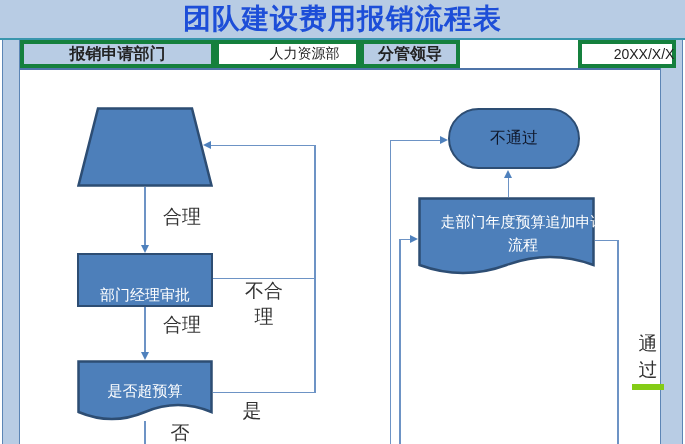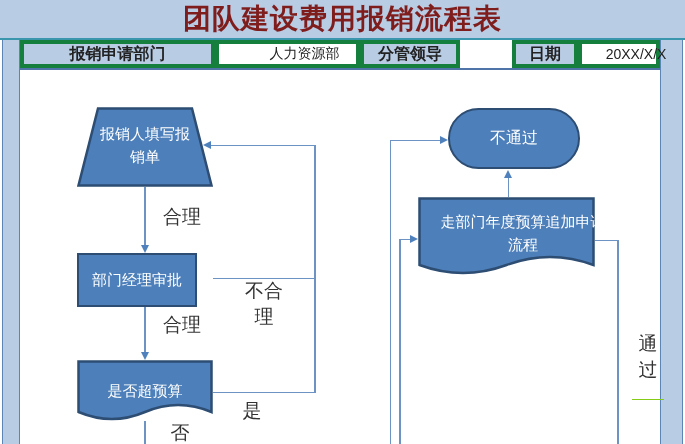--- a/index.html
+++ b/index.html
@@ -3,21 +3,21 @@
 <meta charset="utf-8">
 <style>
   * { margin:0; padding:0; box-sizing:border-box; }
   html,body { background:#fff; }
   body { font-family:"Liberation Sans","DejaVu Sans",sans-serif; }
   #screen { position:relative; width:685px; height:444px; background:#fff; overflow:hidden; }
 
   
   .title-band { position:absolute; left:0; top:0; width:685px; height:38px;
     background:#b8cce4; display:flex; align-items:center; justify-content:center; }
-  .title-band .t { font-size:28px; font-weight:bold; color:#7f1d1d; letter-spacing:1px; }
+  .title-band .t { font-size:28px; font-weight:bold; color:#1d4ed8; letter-spacing:1px; }
   .teal-line { position:absolute; left:0; top:38px; width:685px; height:2px; background:#3a96ad; }
 
   .side-strip { position:absolute; top:40px; height:404px; background:#b8cce4;
     border-left:1px solid #5c85b5; border-right:1px solid #5c85b5; }
   .strip-left  { left:2px;  width:18px; }
   .strip-right { left:660px; width:23px; }
 
   
   .hcell { position:absolute; top:40px; height:28px; display:flex; align-items:center;
     justify-content:center; border:4px solid #15803d; color:#222; }
@@ -26,51 +26,50 @@
   .hdr-bottom { position:absolute; left:20px; top:68px; width:640px; height:2px; background:#4f74a8; }
 
   
   .node { position:absolute; }
   .node .txt { position:absolute; left:0; right:0; color:#fff; font-size:15px;
     text-align:center; line-height:1.55; }
   .node svg { position:absolute; left:0; top:0; }
   .rect-node { background:#4d7fba; border:2.5px solid #2d4d73;
     display:flex; align-items:center; justify-content:center; color:#fff; font-size:15px; }
   .stadium { background:#4d7fba; border:2.5px solid #2d4d73; border-radius:30.5px;
-    display:flex; align-items:center; justify-content:center; color:#ffffff; font-size:16px; }
+    display:flex; align-items:center; justify-content:center; color:#0f172a; font-size:16px; }
 
   
   .line { position:absolute; background:#6d93c5; }
   .arr { position:absolute; width:0; height:0; }
   .arr-down  { border-left:4.5px solid transparent; border-right:4.5px solid transparent; border-top:8px solid #4f81bd; }
   .arr-up    { border-left:4.5px solid transparent; border-right:4.5px solid transparent; border-bottom:8px solid #4f81bd; }
   .arr-left  { border-top:4.5px solid transparent; border-bottom:4.5px solid transparent; border-right:8px solid #4f81bd; }
   .arr-right { border-top:4.5px solid transparent; border-bottom:4.5px solid transparent; border-left:8px solid #4f81bd; }
 
   .elabel { position:absolute; font-size:19px; color:#333; text-align:center; }
-  .elabel.u { border-bottom:1px solid #84cc16; padding-bottom:16px; }
+  .elabel.u { border-bottom:6px solid #84cc16; padding-bottom:1px; }
 </style>
 </head>
 <body>
 
 <div id="screen">
 
   <div class="title-band">
     <div class="t">团队建设费用报销流程表</div>
   </div>
   <div class="teal-line"></div>
 
   <div class="side-strip strip-left"></div>
   <div class="side-strip strip-right"></div>
 
   <div class="hcell blue" style="left:20px;  width:195px;">报销申请部门</div>
   <div class="hcell white" style="left:215px; width:145px;">人力资源部</div>
   <div class="hcell blue" style="left:360px; width:100px;">分管领导</div>
-  <div class="hcell blue" style="left:512px; width:66px;">日期</div>
-  <div class="hcell white" style="left:578px; width:82px;">20XX/X/X</div>
+  <div class="hcell white" style="left:578px; width:98px;">20XX/X/X</div>
   <div class="hdr-bottom"></div>
 
   <div class="line" style="left:144.25px; top:187px;   width:1.5px;  height:60px;"></div>
   <div class="line" style="left:144.25px; top:307px;   width:1.5px;  height:47px;"></div>
   <div class="line" style="left:144.25px; top:421px;   width:1.5px;  height:23px;"></div>
   <div class="line" style="left:213px;    top:277.5px; width:102px;  height:1.5px;"></div>
   <div class="line" style="left:213px;    top:391.5px; width:102px;  height:1.5px;"></div>
   <div class="line" style="left:314px;    top:145px;   width:1.5px;  height:248px;"></div>
   <div class="line" style="left:211px;    top:144.5px; width:104px;  height:1.5px;"></div>
   <div class="line" style="left:389.5px;  top:139.5px; width:1.5px;  height:305px;"></div>
@@ -85,24 +84,23 @@
   <div class="arr arr-down" style="left:140.5px; top:352px;"></div>
   <div class="arr arr-left" style="left:203px;   top:140.5px;"></div>
   <div class="arr arr-right" style="left:440px;   top:135.5px;"></div>
   <div class="arr arr-right" style="left:410px;   top:234.5px;"></div>
   <div class="arr arr-up" style="left:503.5px; top:170px;"></div>
 
   <div class="node" style="left:77px; top:107px; width:136px; height:80px;">
     <svg width="136" height="80" viewBox="0 0 136 80">
       <polygon points="21,1.5 115,1.5 134.5,78.5 1.5,78.5" fill="#4d7fba" stroke="#2d4d73" stroke-width="2.5"></polygon>
     </svg>
-    <div class="txt" style="top:15px;"><span style="display:inline-block;width:100px;">报销人填写报销单</span></div>
   </div>
 
-  <div class="node rect-node" style="left:77px; top:253px; width:120px; height:54px;">
+  <div class="node rect-node" style="left:77px; top:253px; width:136px; height:54px;align-items:flex-end;">
     <span>部门经理审批</span>
   </div>
 
   <div class="node" style="left:77px; top:360px; width:136px; height:70px;padding-left:48px;">
     <svg width="136" height="70" viewBox="0 0 136 70">
       <path d="M1.5,1.5 H134.5 V52 Q101,38 68,52 T1.5,52 Z" fill="#4d7fba" stroke="#2d4d73" stroke-width="2.5"></path>
     </svg>
     <div class="txt" style="top:19px;"><span>是否超预算</span></div>
   </div>
 

